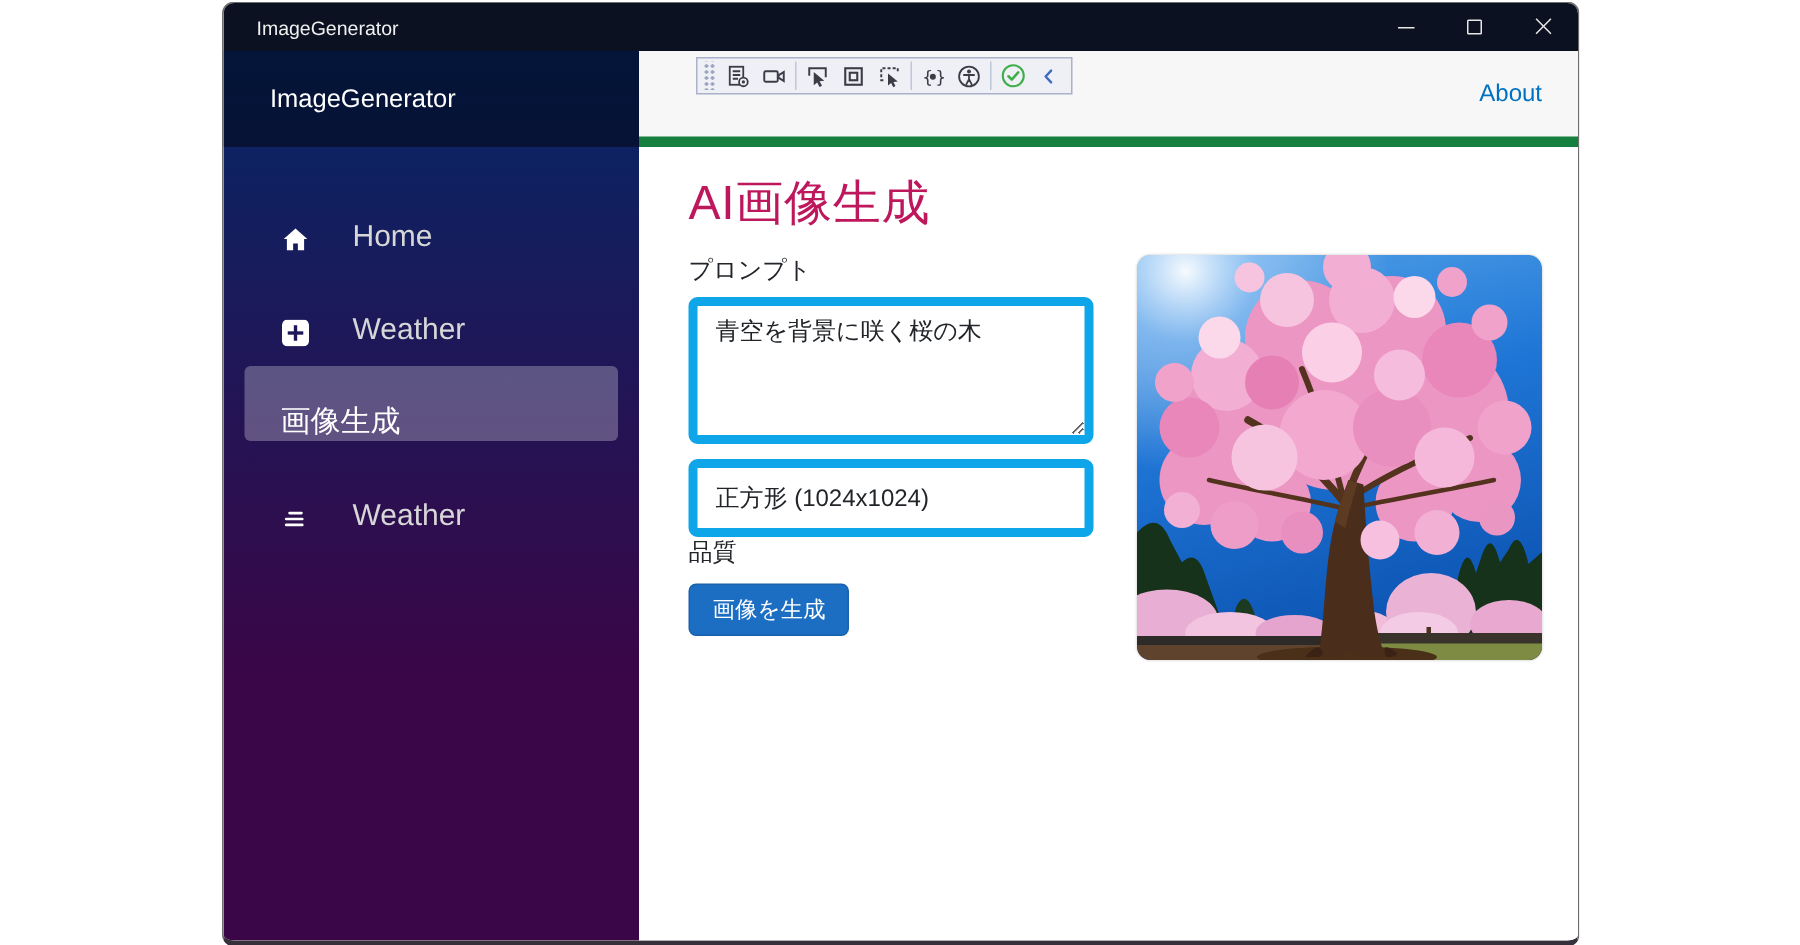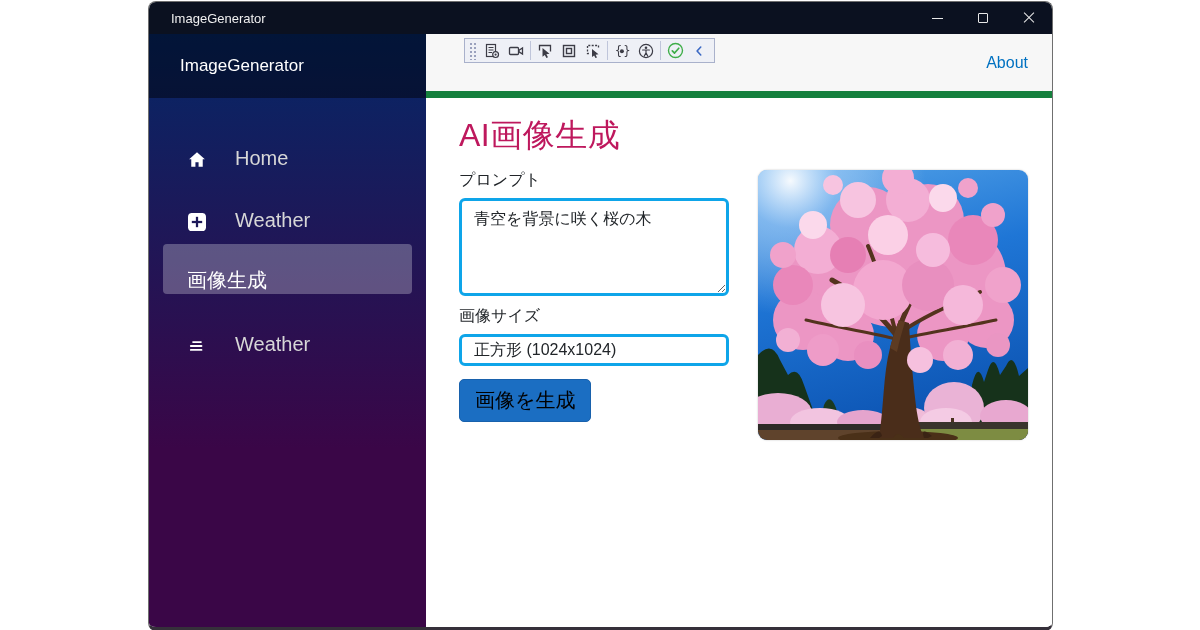--- a/index.html
+++ b/index.html
@@ -46,24 +46,24 @@
   .tb-btn { width:24px; height:21px; display:flex; align-items:center; justify-content:center; cursor:pointer; }
   .tb-sep { width:1px; height:19px; background:#bfc5da; margin:0 2px; }
 
   
   .content { flex:1; padding:16px 0 0 33px; overflow:hidden; }
   .page-heading { font-size:32px; font-weight:500; color:#be185d; letter-spacing:0.5px; margin-bottom:12px; }
   .gen-row { display:flex; align-items:flex-start; }
   .form-col { width:270px; flex:none; }
   .form-label { display:block; font-size:16px; color:#212529; margin:0 0 7px 0; }
   .form-label + * { margin-bottom:10px; }
-  .form-control { width:270px; font-size:16px; color:#212529; border:3px solid #0ea5e9; border-radius:6px; padding:6px 12px; background:#fff; font-family:inherit; outline:none; display:block; }
+  .form-control { width:270px; font-size:16px; color:#212529; border:6px solid #0ea5e9; border-radius:6px; padding:6px 12px; background:#fff; font-family:inherit; outline:none; display:block; }
   textarea.form-control { height:98px; resize:both; line-height:1.45; }
-  input.form-control { height:32px; }
-  .btn-primary { margin-top:3px; background:#1b6ec2; border:1px solid #1861ac; color:#000000; font-size:20px; font-family:inherit; padding:7px 15px; border-radius:5px; cursor:pointer; }
+  input.form-control { height:52px; }
+  .btn-primary { margin-top:3px; background:#1b6ec2; border:1px solid #1861ac; color:#ffffff; font-size:15px; font-family:inherit; padding:7px 15px; border-radius:5px; cursor:pointer; }
   .result-img { width:270px; height:270px; margin-left:29px; border-radius:9px; overflow:hidden; flex:none; box-shadow:0 0 2px rgba(0,0,0,0.25); }
   .result-img svg { display:block; }
 </style>
 </head>
 <body>
 
 <div class="window">
 
   <div class="titlebar">
     <div class="titlebar-title">ImageGenerator</div>
@@ -203,23 +203,23 @@
 
       <div class="content">
         <h1 class="page-heading">AI画像生成</h1>
 
         <div class="gen-row">
           <div class="form-col">
 
             <label class="form-label">プロンプト</label>
             <textarea class="form-control" spellcheck="false" style="">青空を背景に咲く桜の木</textarea>
 
-            <label class="form-label">画像サイズ</label>
             <input class="form-control" value="正方形 (1024x1024)" style="">
 
+            <label class="form-label">品質</label>
 
             <button class="btn-primary">画像を生成</button>
           </div>
 
           <div class="result-img">
             <svg width="270" height="270" viewBox="0 0 270 270">
               <defs>
                 <linearGradient id="sky" x1="0" y1="0" x2="0.25" y2="1">
                   <stop offset="0" stop-color="#54a3e8"></stop>
                     <stop offset="0.45" stop-color="#1f76d6"></stop>

